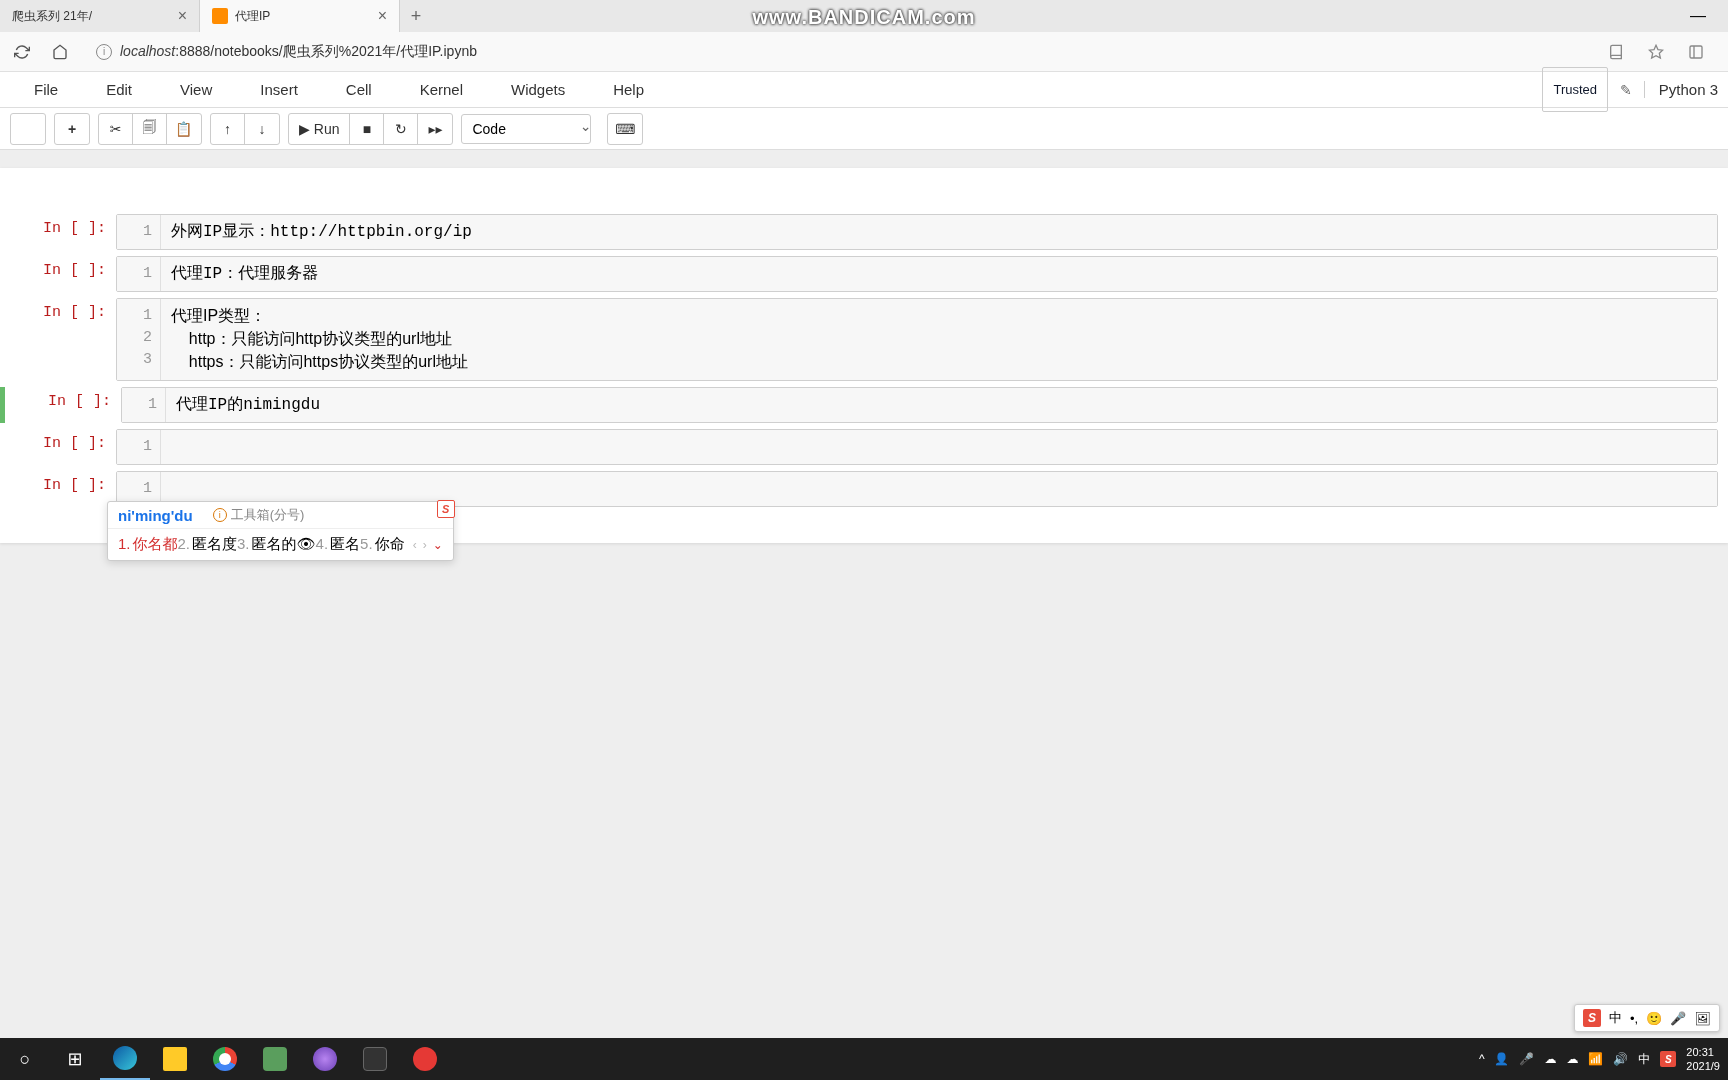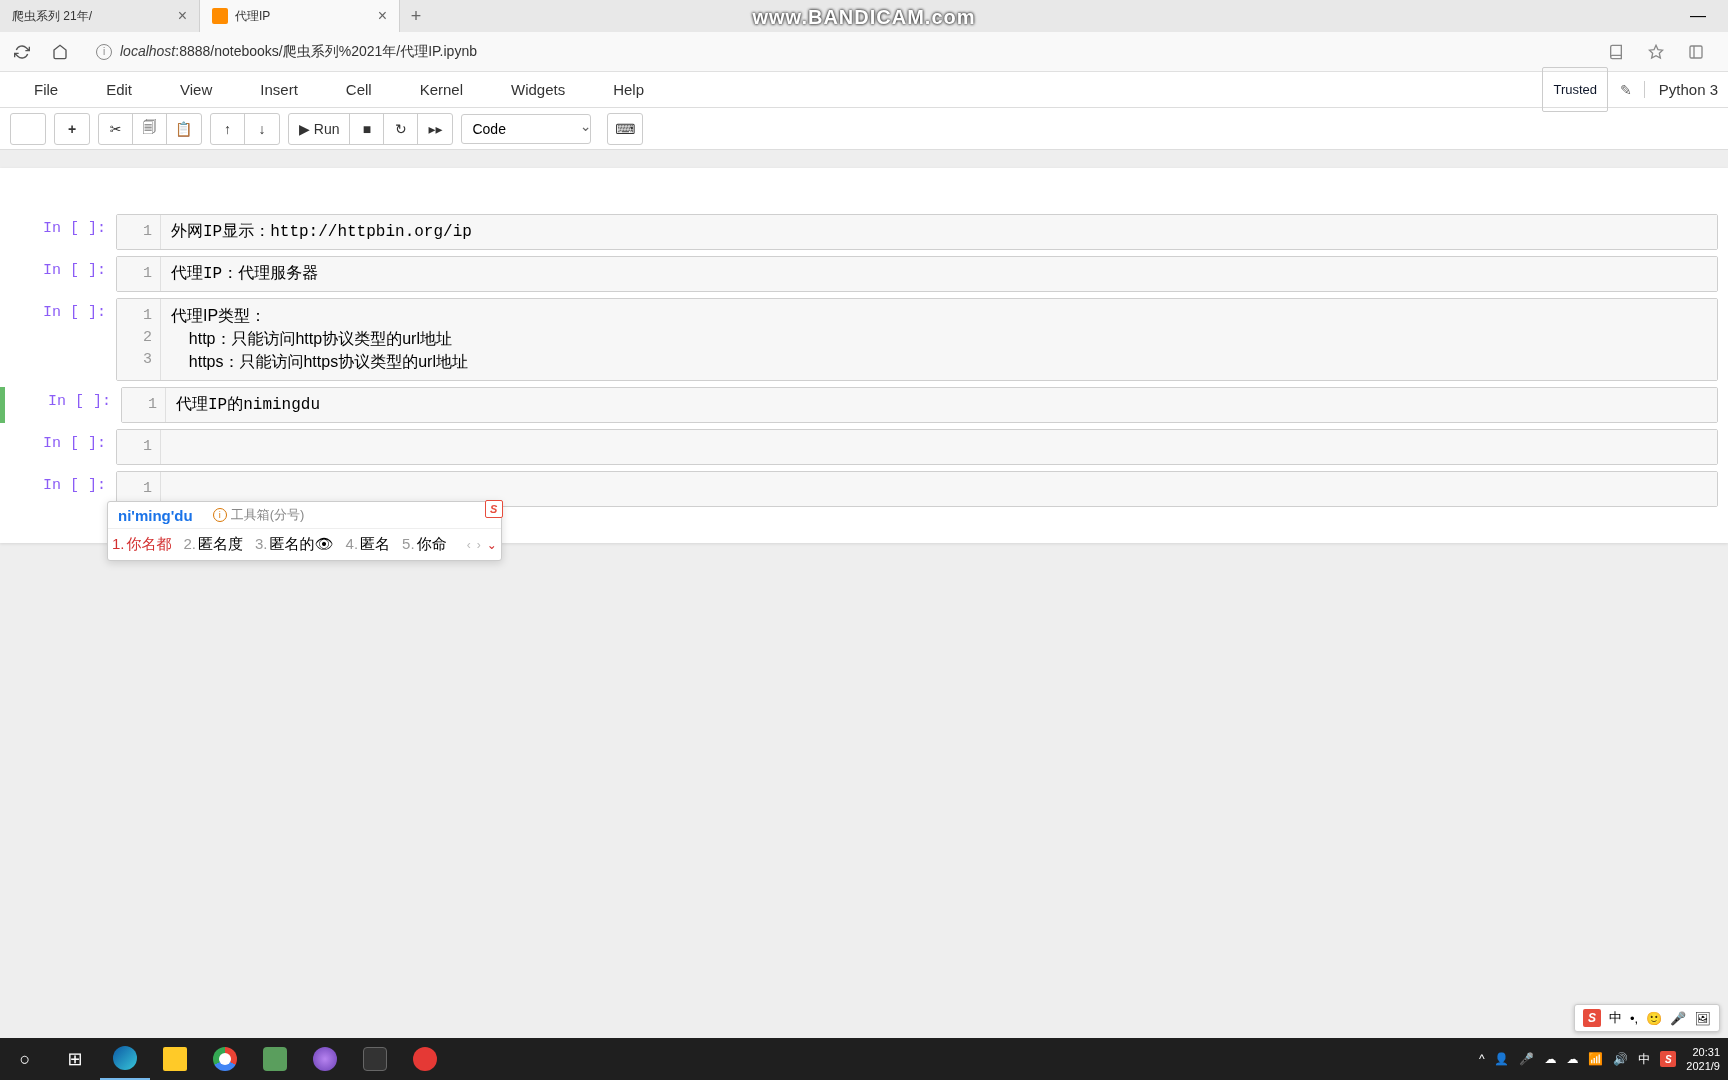--- a/index.html
+++ b/index.html
@@ -46,33 +46,33 @@
 
 .notebook-bg { background: #eee; padding-top: 18px; height: calc(100% - 150px); overflow: visible; }
 .notebook-container { background: #fff; margin: 0 auto; width: 100%; box-shadow: 0 1px 3px rgba(0,0,0,0.1); padding-top: 40px; padding-bottom: 30px; }
 
 .markdown-cell { padding: 0 120px 20px 120px; }
 .heading { font-size: 26px; font-weight: bold; color: #000; }
 
 .code-cell { display: flex; margin: 6px 0; padding: 0 10px 0 0; }
 .code-cell.selected { border-left: 5px solid #42A5F5; }
 .code-cell.selected.edit { border-left: 5px solid #66BB6A; }
-.prompt { width: 116px; text-align: right; padding: 6px 10px 0 0; font-family: 'Courier New', monospace; font-size: 15px; color: #8b5cf6; flex-shrink: 0; }
+.prompt { width: 116px; text-align: right; padding: 6px 10px 0 0; font-family: 'Courier New', monospace; font-size: 15px; color: #b91c1c; flex-shrink: 0; }
 .input-area { flex: 1; border: 1px solid #cfcfcf; border-radius: 2px; display: flex; background: #f7f7f7; }
 .gutter { width: 44px; background: #f7f7f7; border-right: 1px solid #e0e0e0; text-align: right; padding: 6px 8px 6px 0; font-family: 'Courier New', monospace; font-size: 15px; color: #999; line-height: 22px; }
 .code-content { flex: 1; padding: 6px 10px; font-family: 'SimSun', 'Courier New', monospace; font-size: 16px; color: #000; line-height: 22px; white-space: pre; background: #f7f7f7; }
 
 
 .ime-window { position: absolute; left: 107px; top: 501px; background: #fff; border: 1px solid #ccc; border-radius: 3px; box-shadow: 0 2px 8px rgba(0,0,0,0.15); z-index: 200; font-size: 15px; }
 .ime-input-row { display: flex; align-items: center; padding: 4px 10px; border-bottom: 1px solid #eee; gap: 20px; position: relative; }
 .ime-pinyin { color: #1a73e8; font-family: sans-serif; font-weight: bold; }
 .ime-toolbox { color: #888; font-size: 13px; display: flex; align-items: center; gap: 4px; }
 .ime-toolbox-icon { width: 14px; height: 14px; border: 1px solid #d97706; border-radius: 50%; display: inline-flex; align-items: center; justify-content: center; font-size: 9px; color: #d97706; }
 .ime-logo { position: absolute; right: -2px; top: -2px; width: 18px; height: 18px; background: #fff; border: 1px solid #e74c3c; border-radius: 2px; display: flex; align-items: center; justify-content: center; font-size: 11px; color: #e74c3c; font-weight: bold; font-style: italic; }
-.ime-candidates { display: flex; padding: 6px 4px; gap: 12px; align-items: center; }
+.ime-candidates { display: flex; padding: 6px 10px; gap: 0; align-items: center; }
 .ime-cand { white-space: nowrap; }
 .ime-cand .num { color: #999; margin-right: 2px; }
 .ime-cand.first { color: #d32f2f; }
 .ime-cand.first .num { color: #d32f2f; }
 .ime-pager { display: flex; gap: 6px; margin-left: 8px; }
 .ime-pager span { color: #bbb; font-size: 12px; }
 .ime-pager .down { color: #d32f2f; }
 
 
 .taskbar { position: absolute; bottom: 0; left: 0; right: 0; height: 42px; background: #1f1f1f; display: flex; align-items: center; }
@@ -84,21 +84,21 @@
 .edge-icon { background: linear-gradient(135deg, #0c59a4, #38c6d9); border-radius: 50%; }
 .folder-icon { background: #ffca28; border-radius: 2px; }
 .chrome-icon { background: conic-gradient(#ea4335 0 120deg, #4285f4 120deg 240deg, #34a853 240deg 360deg); border-radius: 50%; position: relative; }
 .chrome-icon::after { content: ""; position: absolute; inset: 6px; background: #fff; border-radius: 50%; }
 .purple-icon { background: radial-gradient(circle, #b784f0, #6a3fb5); border-radius: 50%; }
 .term-icon { background: #333; border: 1px solid #666; }
 .rec-icon { background: #e53935; border-radius: 50%; }
 
 .tray { margin-left: auto; display: flex; align-items: center; gap: 10px; padding-right: 8px; color: #fff; font-size: 12px; height: 100%; }
 .tray-icons { display: flex; gap: 10px; align-items: center; }
-.tray-time { text-align: right; line-height: 14px; font-size: 11px; }
+.tray-time { text-align: left; line-height: 14px; font-size: 11px; }
 
 
 .ime-status { position: absolute; right: 8px; bottom: 48px; height: 28px; background: #fff; border: 1px solid #ccc; border-radius: 3px; display: flex; align-items: center; gap: 8px; padding: 0 8px; font-size: 13px; box-shadow: 0 1px 4px rgba(0,0,0,0.2); }
 .ime-status .s-logo { width: 18px; height: 18px; background: #e74c3c; color: #fff; display: flex; align-items: center; justify-content: center; font-style: italic; font-weight: bold; border-radius: 2px; font-size: 12px; }
 
 svg { width: 16px; height: 16px; }
 </style>
 </head>
 <body>
 

